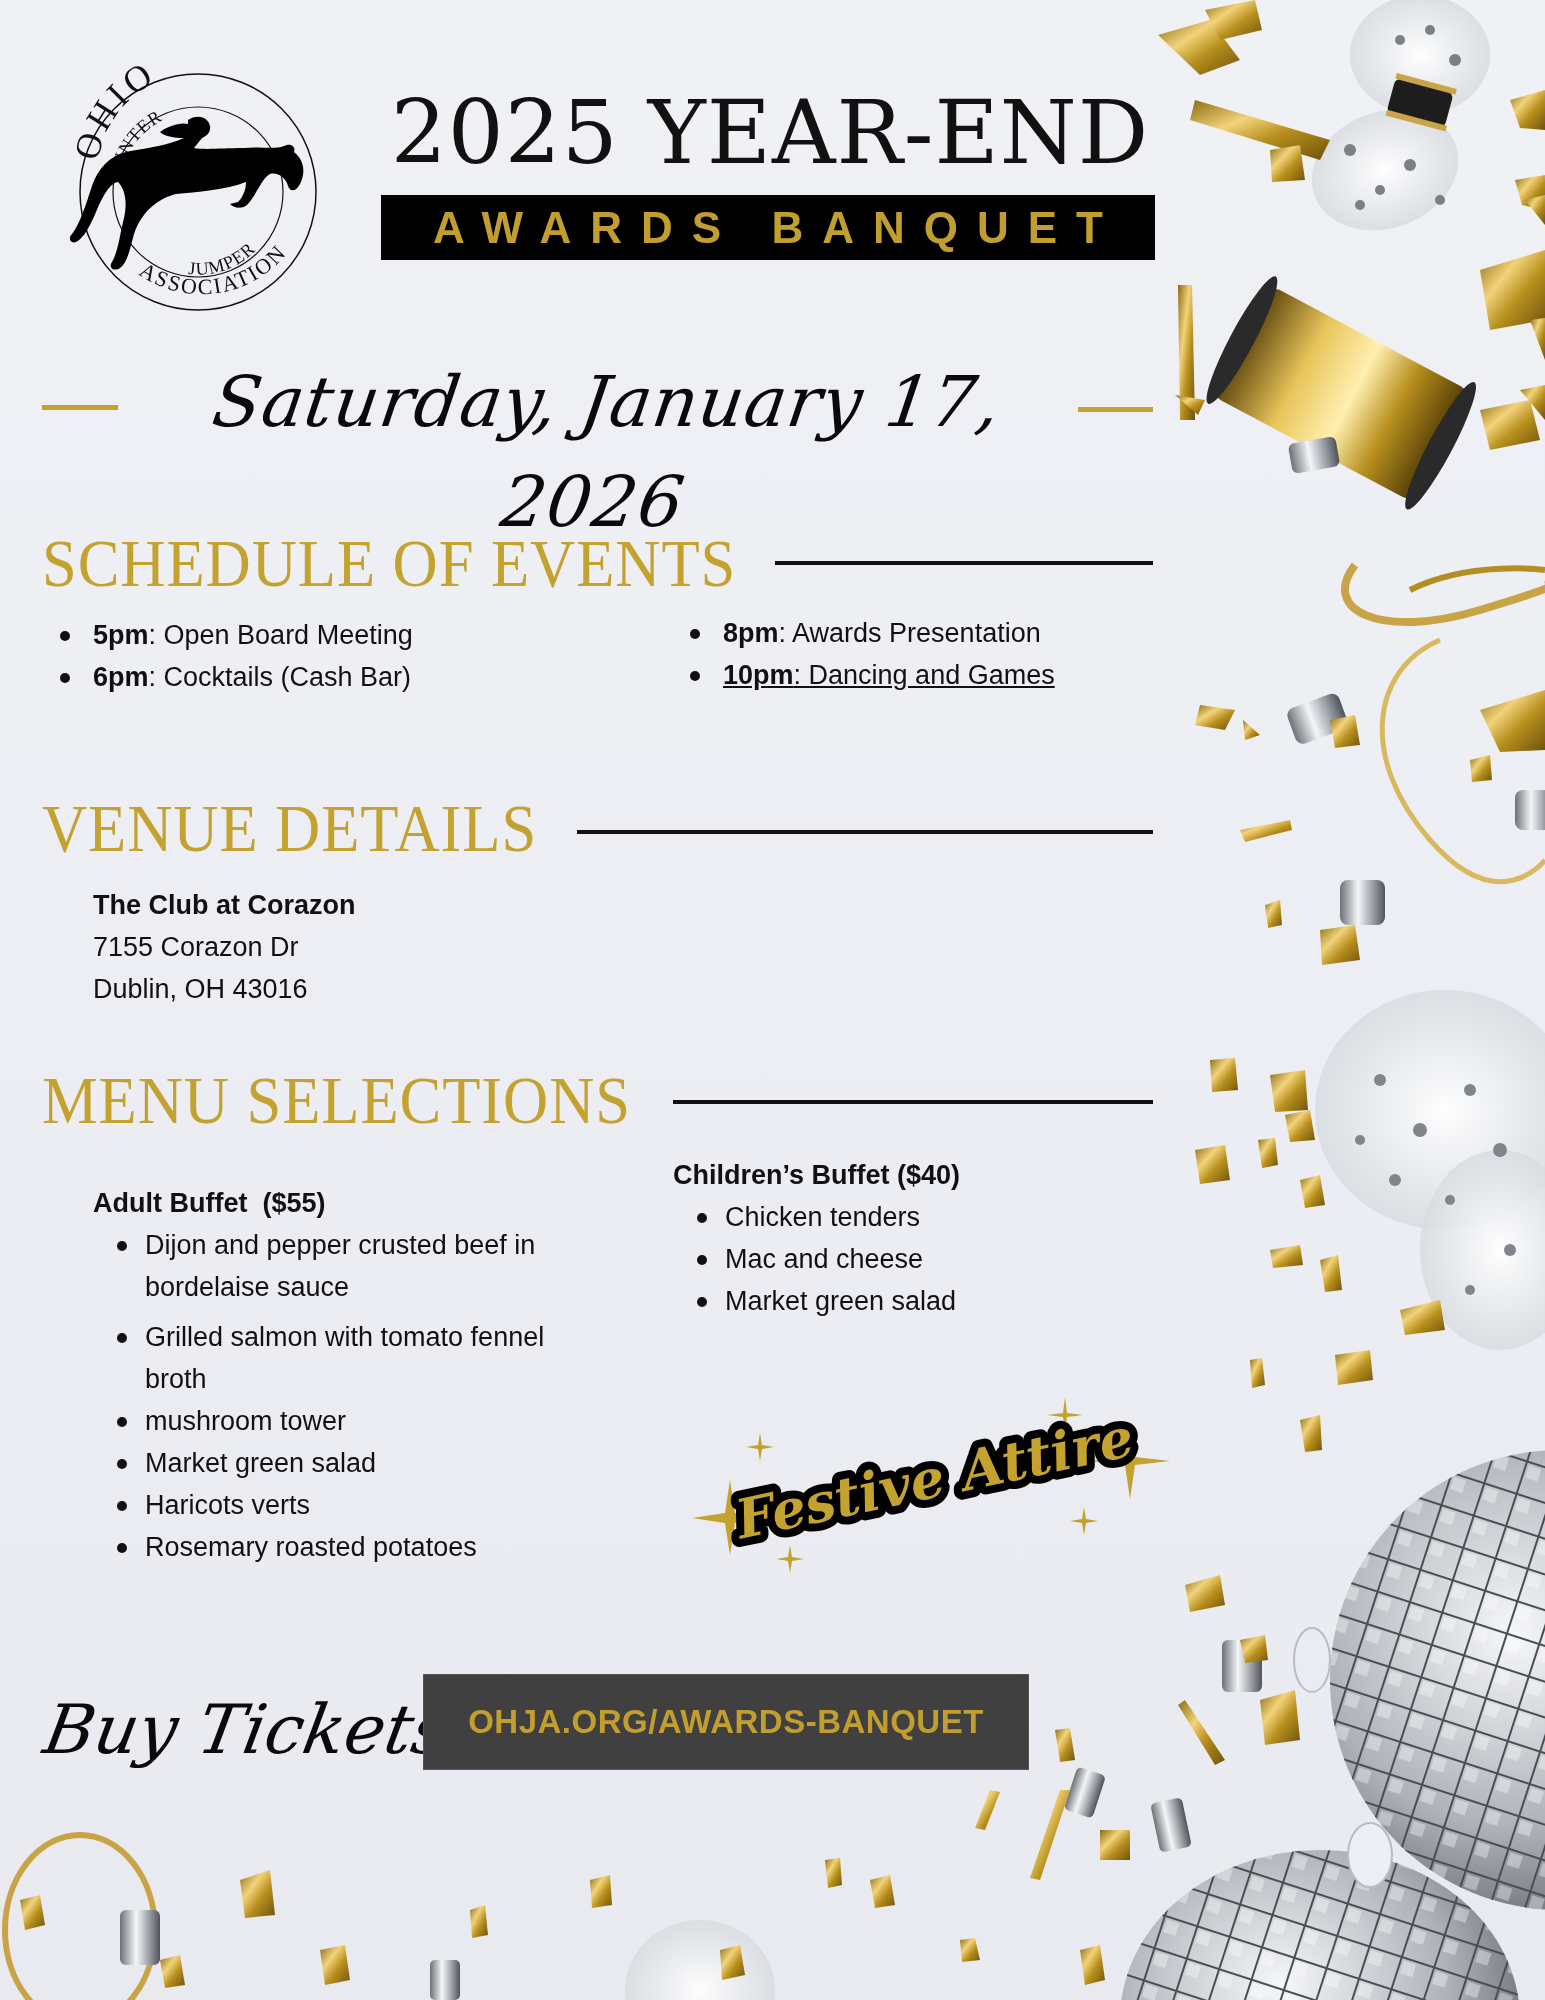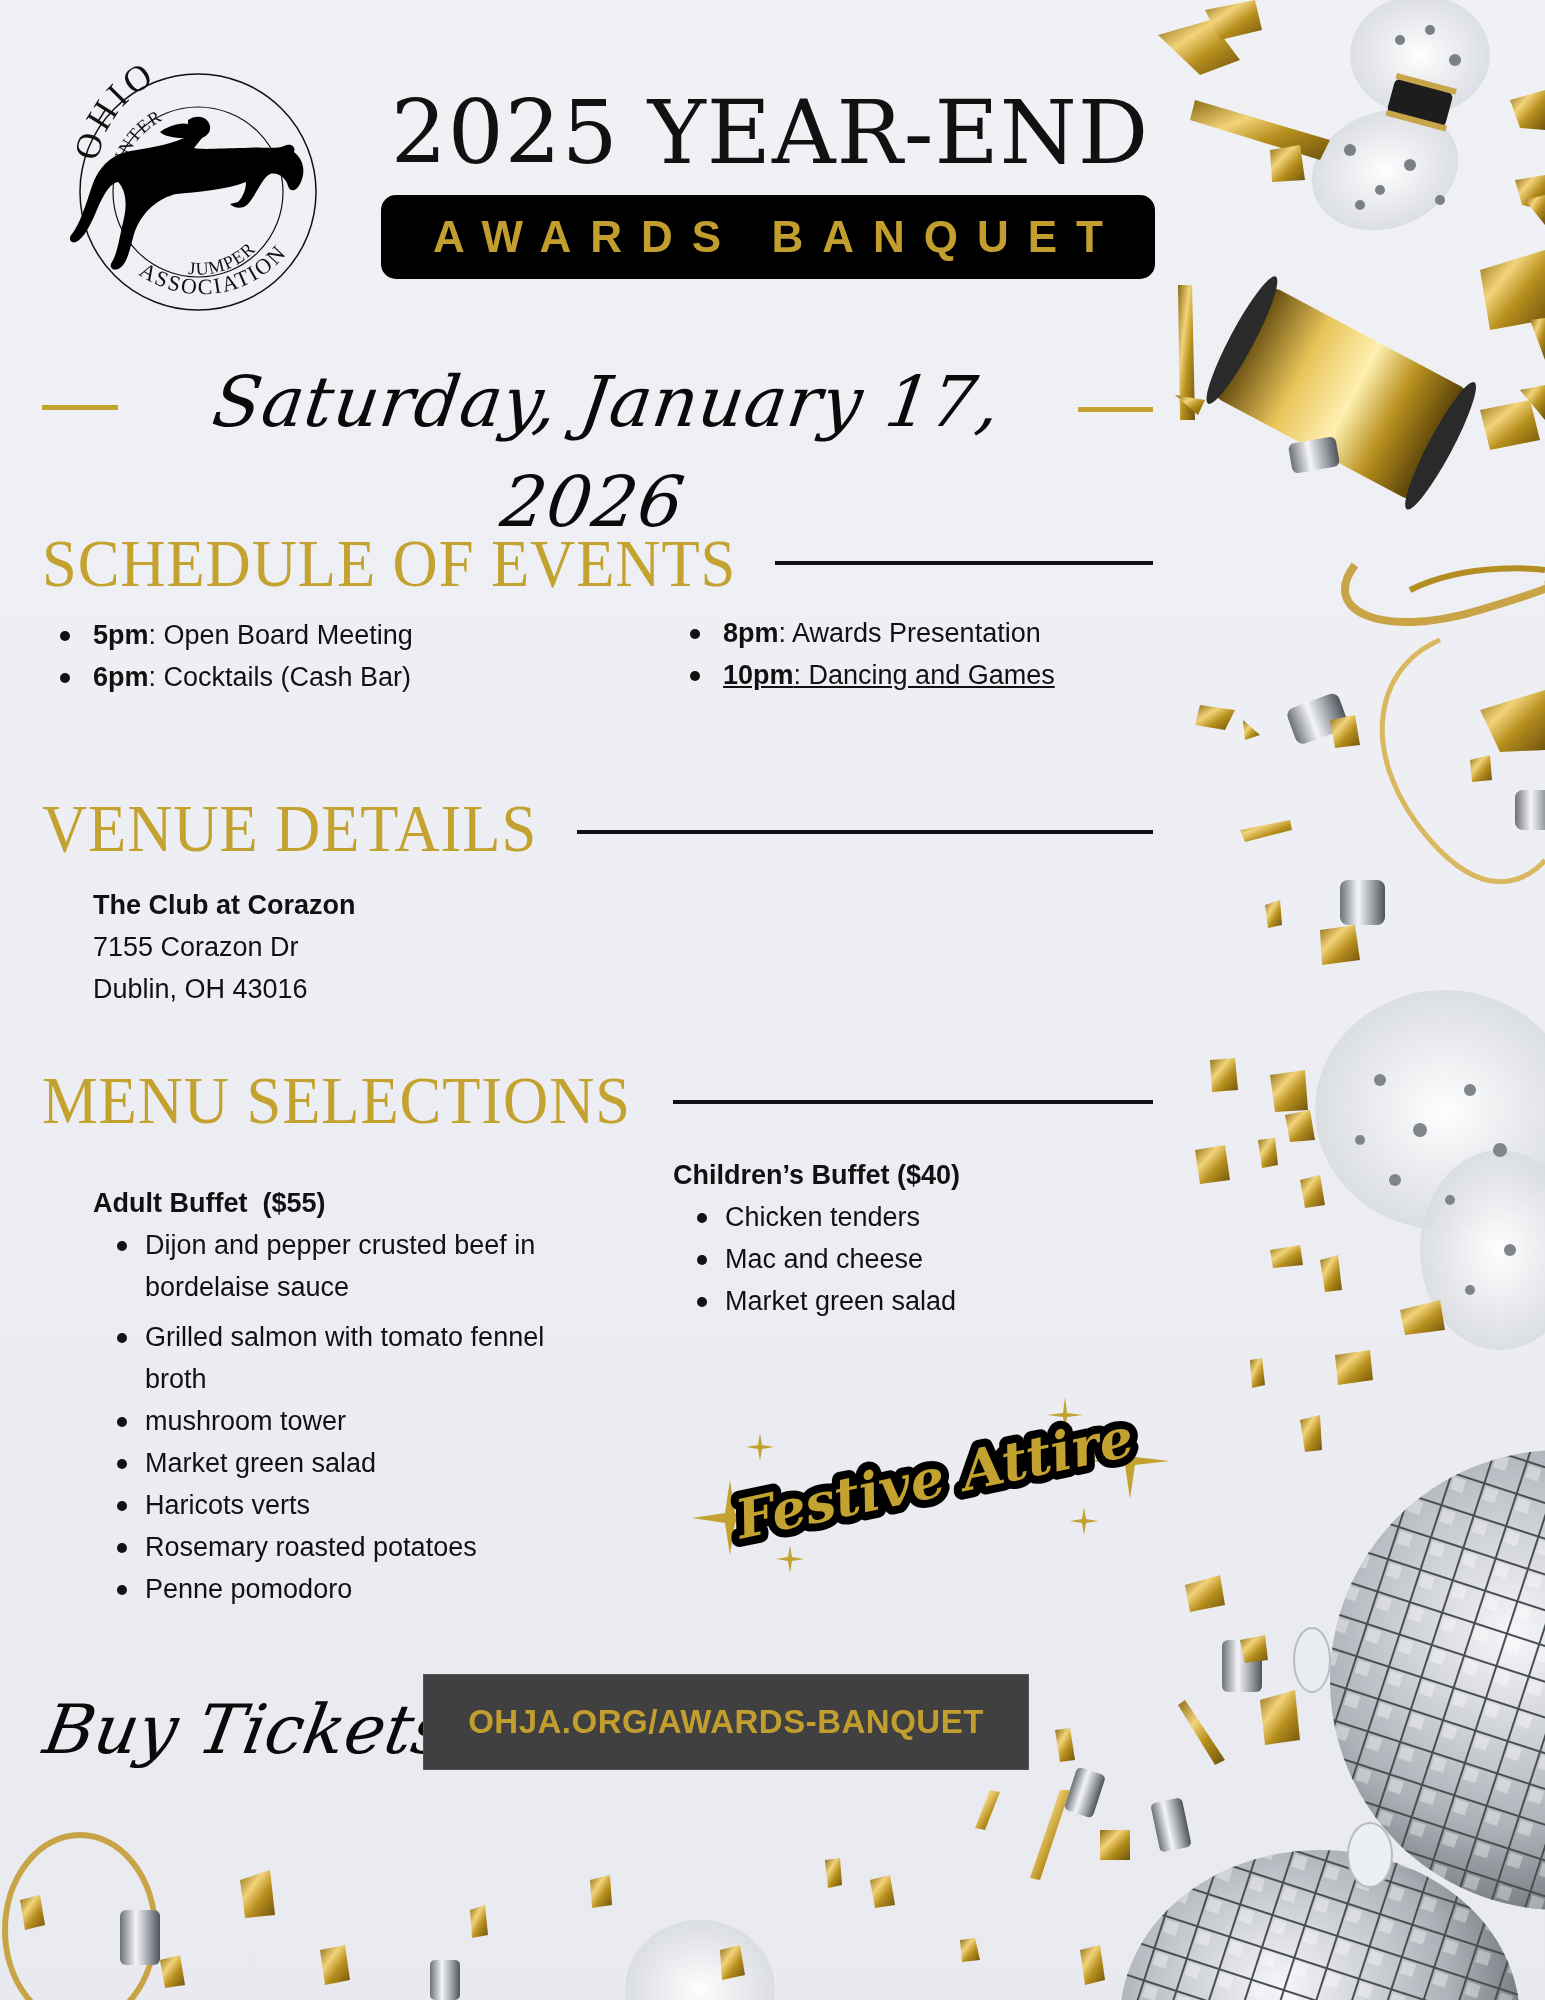--- a/index.html
+++ b/index.html
@@ -14,22 +14,22 @@
   #logo { left: 38px; top: 42px; width: 310px; height: 290px; }
 
   
   .title-main {
     left: 385px; top: 78px; width: 770px; text-align: center;
     font-family: "DejaVu Serif", "Liberation Serif", serif;
     font-size: 88px; line-height: 110px; color: #111; letter-spacing: 1px;
     font-weight: normal;
   }
   .title-bar {
-    left: 381px; top: 195px; width: 774px; height: 84px; background: #000;
-    display: flex; align-items: center; justify-content: center; border-radius: 15px;
+    left: 381px; top: 195px; width: 774px; height: 65px; background: #000;
+    display: flex; align-items: center; justify-content: center;
   }
   .title-bar span {
     font-family: "Liberation Sans", sans-serif; font-weight: bold;
     font-size: 44px; letter-spacing: 19px; color: #c19e2e; padding-left: 19px;
   }
 
   
   .gold-dash { height: 5px; background: #c3a230; }
   .date-text {
     left: 150px; top: 352px; width: 900px; text-align: center;
@@ -333,24 +333,20 @@
       <div>Market green salad</div>
     </div>
     <div class="item" style="position:relative;">
       <span class="bullet" style="left:-28px;"></span>
       <div>Haricots verts</div>
     </div>
     <div class="item" style="position:relative;">
       <span class="bullet" style="left:-28px;"></span>
       <div>Rosemary roasted potatoes</div>
     </div>
-    <div class="item" style="position:relative;">
-      <span class="bullet" style="left:-28px;"></span>
-      <div>Penne pomodoro</div>
-    </div>
   </div>
 </div>
 
 <div class="abs" style="left:673px; top:1154px; width:480px;">
   <div class="sub-head">Children’s Buffet ($40)</div>
   <div style="padding-left:52px;">
     <div class="item" style="position:relative;">
       <span class="bullet" style="left:-28px;"></span>
       <span>Chicken tenders</span>
     </div>

